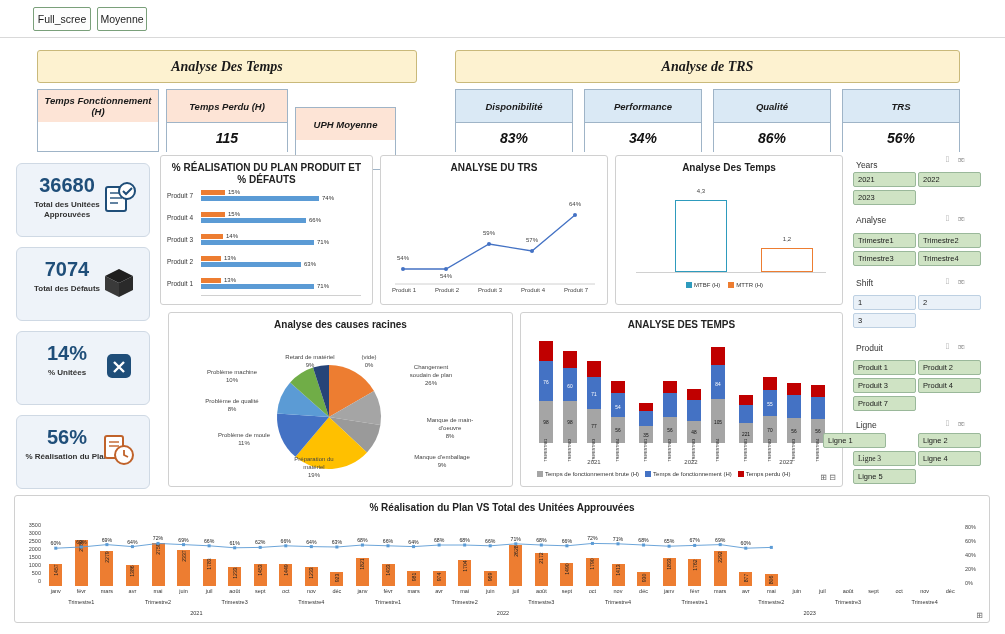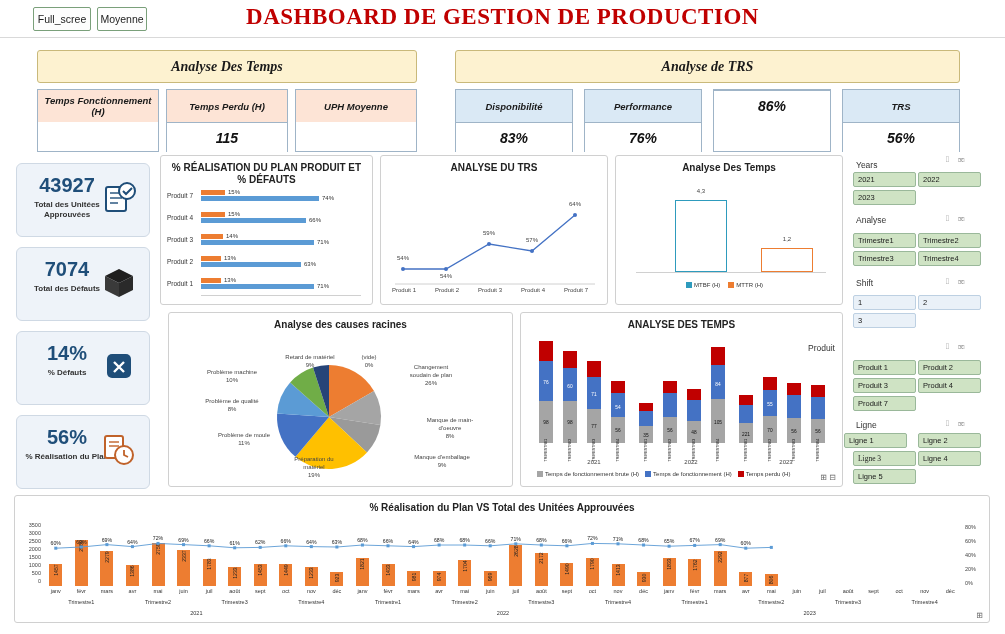--- a/index.html
+++ b/index.html
@@ -46,21 +46,21 @@
   .kpi .val {
     height:30px; display:flex; align-items:center; justify-content:center;
     font-style:italic; font-weight:bold; font-size:14px; color:#111; background:#fff;
     border-top:1px solid #9fb4c7;
   }
   .kpi.orange .lab { background:#fde4d6; }
   .kpi.blue .lab { background:#dae9f5; }
 
   #kpi-0 { left:37px;  top:89px; width:122px; height:63px; }
   #kpi-1 { left:166px; top:89px; width:122px; height:63px; }
-  #kpi-2 { left:295px; top:89px; width:122px; height:63px; }
+  #kpi-2 { left:295px; top:107px; width:101px; height:63px; }
   #kpi-3 { left:455px; top:89px; width:118px; height:63px; }
   #kpi-4 { left:584px; top:89px; width:118px; height:63px; }
   #kpi-5 { left:713px; top:89px; width:118px; height:63px; }
   #kpi-6 { left:842px; top:89px; width:118px; height:63px; }
 
   
   .card {
     position:absolute; left:16px; width:134px; background:#eef3f9;
     border:1px solid #cfd9e4; border-radius:6px;
   }
@@ -139,21 +139,20 @@
   .sval { position:absolute; width:14px; text-align:center; font-size:4.8px; color:#111; }
 </style>
 </head>
 <body>
 
 <div class="page">
 
   <div class="topbar">
     <div class="btn" id="btn-full">Full_scree</div>
     <div class="btn" id="btn-refresh">Moyenne</div>
-    <div class="dash-title">DASHBOARD DE GESTION DE PRODUCTION</div>
   </div>
 
   <div class="hdrbar" id="hdr-temps">Analyse Des Temps</div>
   <div class="hdrbar" id="hdr-trs">Analyse de TRS</div>
 
   <div class="kpi orange" id="kpi-0">
     <div class="lab">Temps Fonctionnement (H)</div>
   </div>
   <div class="kpi orange" id="kpi-1">
     <div class="lab">Temps Perdu (H)</div>
@@ -161,32 +160,33 @@
   </div>
   <div class="kpi orange" id="kpi-2">
     <div class="lab">UPH Moyenne</div>
   </div>
   <div class="kpi blue" id="kpi-3">
     <div class="lab">Disponibilité</div>
     <div class="val">83%</div>
   </div>
   <div class="kpi blue" id="kpi-4">
     <div class="lab">Performance</div>
-    <div class="val">76%</div>
+    <div class="val">34%</div>
   </div>
   <div class="kpi blue" id="kpi-5">
+    <div class="lab">Qualité</div>
     <div class="val">86%</div>
   </div>
   <div class="kpi blue" id="kpi-6">
     <div class="lab">TRS</div>
     <div class="val">56%</div>
   </div>
 
   <div class="card" id="card-0">
-    <div class="big">43927</div>
+    <div class="big">36680</div>
     <div class="sub">Total des Unitées Approuvées</div>
     <div class="ico">
       <svg width="38" height="38" viewBox="0 0 38 38">
         <rect x="6" y="8" width="20" height="24" rx="2" fill="#fff" stroke="#1f4e79" stroke-width="2"></rect>
         <line x1="10" y1="14" x2="22" y2="14" stroke="#1f4e79" stroke-width="1.4"></line>
         <line x1="10" y1="19" x2="22" y2="19" stroke="#1f4e79" stroke-width="1.4"></line>
         <line x1="10" y1="24" x2="18" y2="24" stroke="#1f4e79" stroke-width="1.4"></line>
         <circle cx="27" cy="12" r="8" fill="#fff" stroke="#1f4e79" stroke-width="2"></circle>
         <path d="M23 12 l3 3 l6 -6" fill="none" stroke="#1f4e79" stroke-width="2"></path>
       </svg>
@@ -200,21 +200,21 @@
       <svg width="38" height="38" viewBox="0 0 38 38">
         <path d="M5 13 L19 6 L33 13 L19 20 Z" fill="#1f1f1f"></path>
         <path d="M5 13 L5 27 L19 34 L19 20 Z" fill="#3a3a3a"></path>
         <path d="M33 13 L33 27 L19 34 L19 20 Z" fill="#2a2a2a"></path>
       </svg>
     </div>
   </div>
 
   <div class="card" id="card-2">
     <div class="big">14%</div>
-    <div class="sub">% Défauts</div>
+    <div class="sub">% Unitées</div>
     <div class="ico">
       <svg width="38" height="38" viewBox="0 0 38 38">
         <rect x="7" y="7" width="24" height="24" rx="5" fill="#1f4e79"></rect>
         <path d="M14 15 l10 10 M24 15 l-10 10" stroke="#fff" stroke-width="2.4"></path>
       </svg>
     </div>
   </div>
 
   <div class="card" id="card-3">
     <div class="big">56%</div>
@@ -478,31 +478,31 @@
     <div class="sl-btn wide" style="left:918px; top:233px;">Trimestre2</div>
     <div class="sl-btn wide" style="left:853px; top:251px;">Trimestre3</div>
     <div class="sl-btn wide" style="left:918px; top:251px;">Trimestre4</div>
 
     <div class="slicer-title" style="left:856px; top:278px;">Shift</div>
     <div class="sl-icons" style="left:945px; top:277px;">⌷ ⌧</div>
     <div class="sl-btn wide" style="left:853px; top:295px; background:#eaf1f8; border-color:#bdd0e2;">1</div>
     <div class="sl-btn wide" style="left:918px; top:295px; background:#eaf1f8; border-color:#bdd0e2;">2</div>
     <div class="sl-btn wide" style="left:853px; top:313px; background:#eaf1f8; border-color:#bdd0e2;">3</div>
 
-    <div class="slicer-title" style="left:808px; top:343px;">Produit</div>
+    <div class="slicer-title" style="left:856px; top:343px;">Produit</div>
     <div class="sl-icons" style="left:945px; top:342px;">⌷ ⌧</div>
     <div class="sl-btn wide" style="left:853px; top:360px;">Produit 1</div>
     <div class="sl-btn wide" style="left:918px; top:360px;">Produit 2</div>
     <div class="sl-btn wide" style="left:853px; top:378px;">Produit 3</div>
     <div class="sl-btn wide" style="left:918px; top:378px;">Produit 4</div>
     <div class="sl-btn wide" style="left:853px; top:396px;">Produit 7</div>
 
     <div class="slicer-title" style="left:856px; top:420px;">Ligne</div>
     <div class="sl-icons" style="left:945px; top:419px;">⌷ ⌧</div>
-    <div class="sl-btn wide" style="left:844px; top:433px;">Ligne 1</div>
+    <div class="sl-btn wide" style="left:823px; top:433px;">Ligne 1</div>
     <div class="sl-btn wide" style="left:918px; top:433px;">Ligne 2</div>
     <div class="sl-btn wide" style="left:853px; top:451px;font-family:Liberation Serif, serif;">Ligne 3</div>
     <div class="sl-btn wide" style="left:918px; top:451px;">Ligne 4</div>
     <div class="sl-btn wide" style="left:853px; top:469px;">Ligne 5</div>
   </div>
 
   <div class="panel" id="p-bottom">
     <div class="panel-title">% Réalisation du Plan VS Total des Unitées Approuvées</div>
 
     <div class="vtick" style="left:4px;  top:26px;">3500</div>

